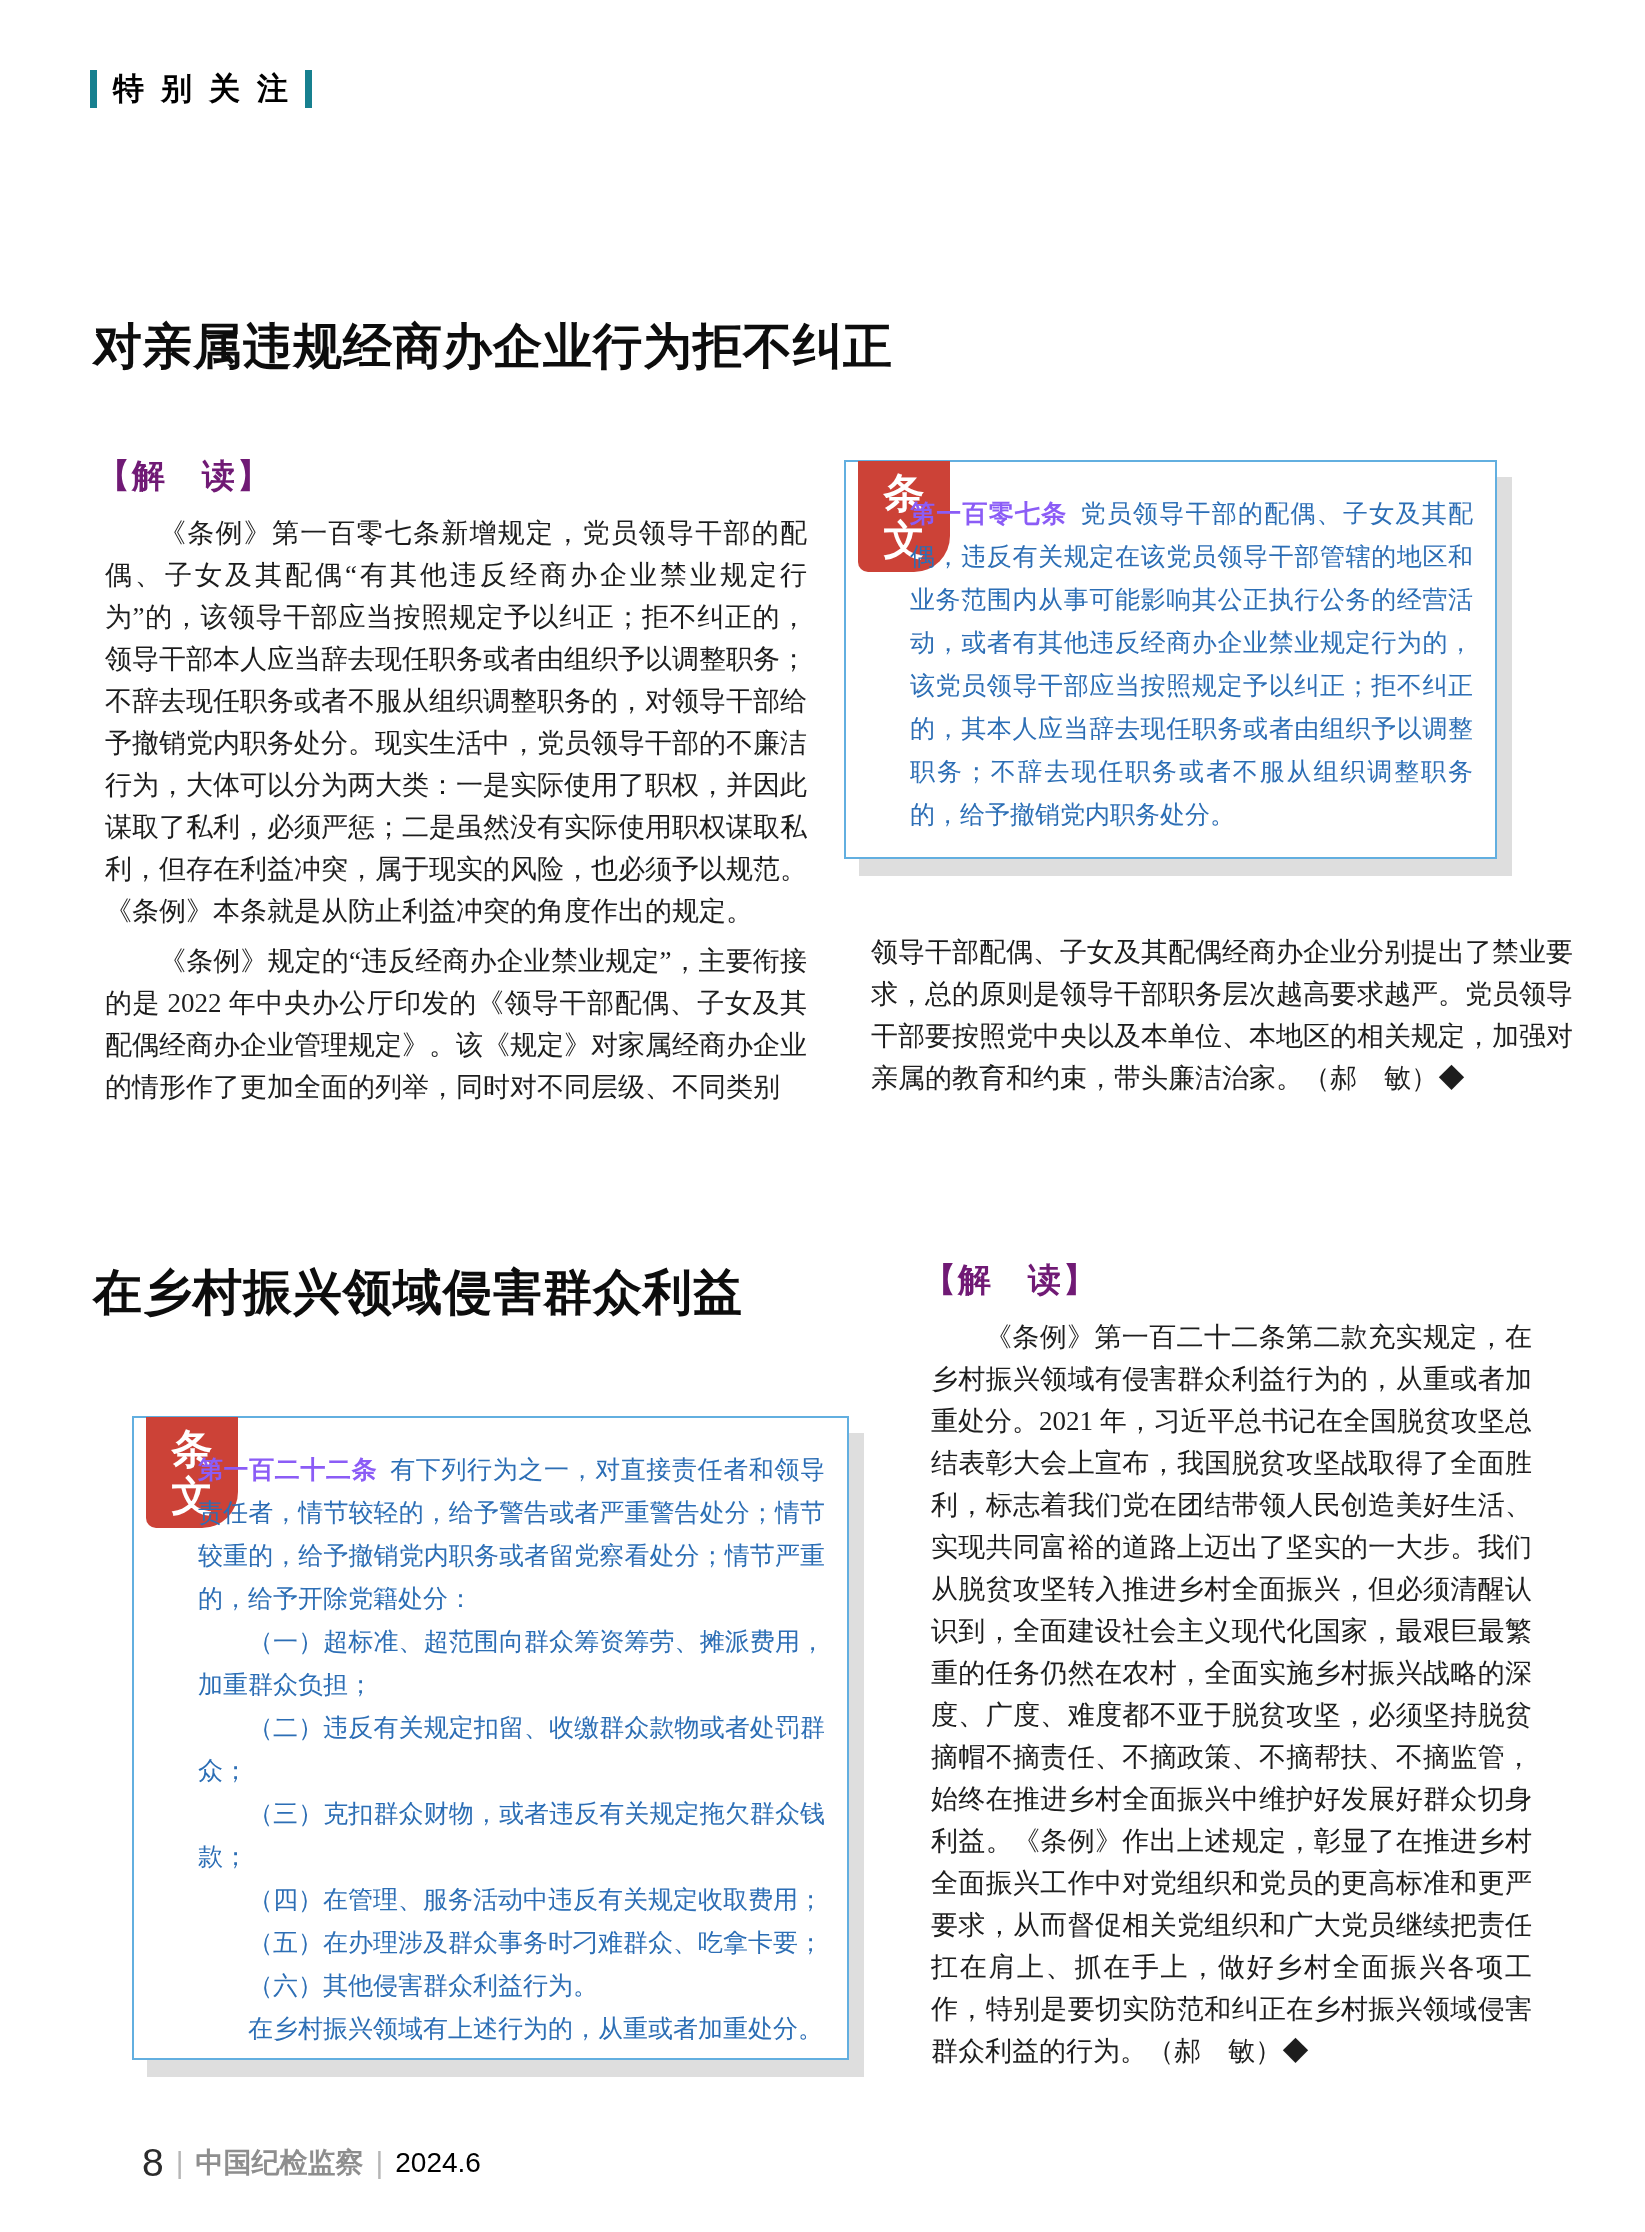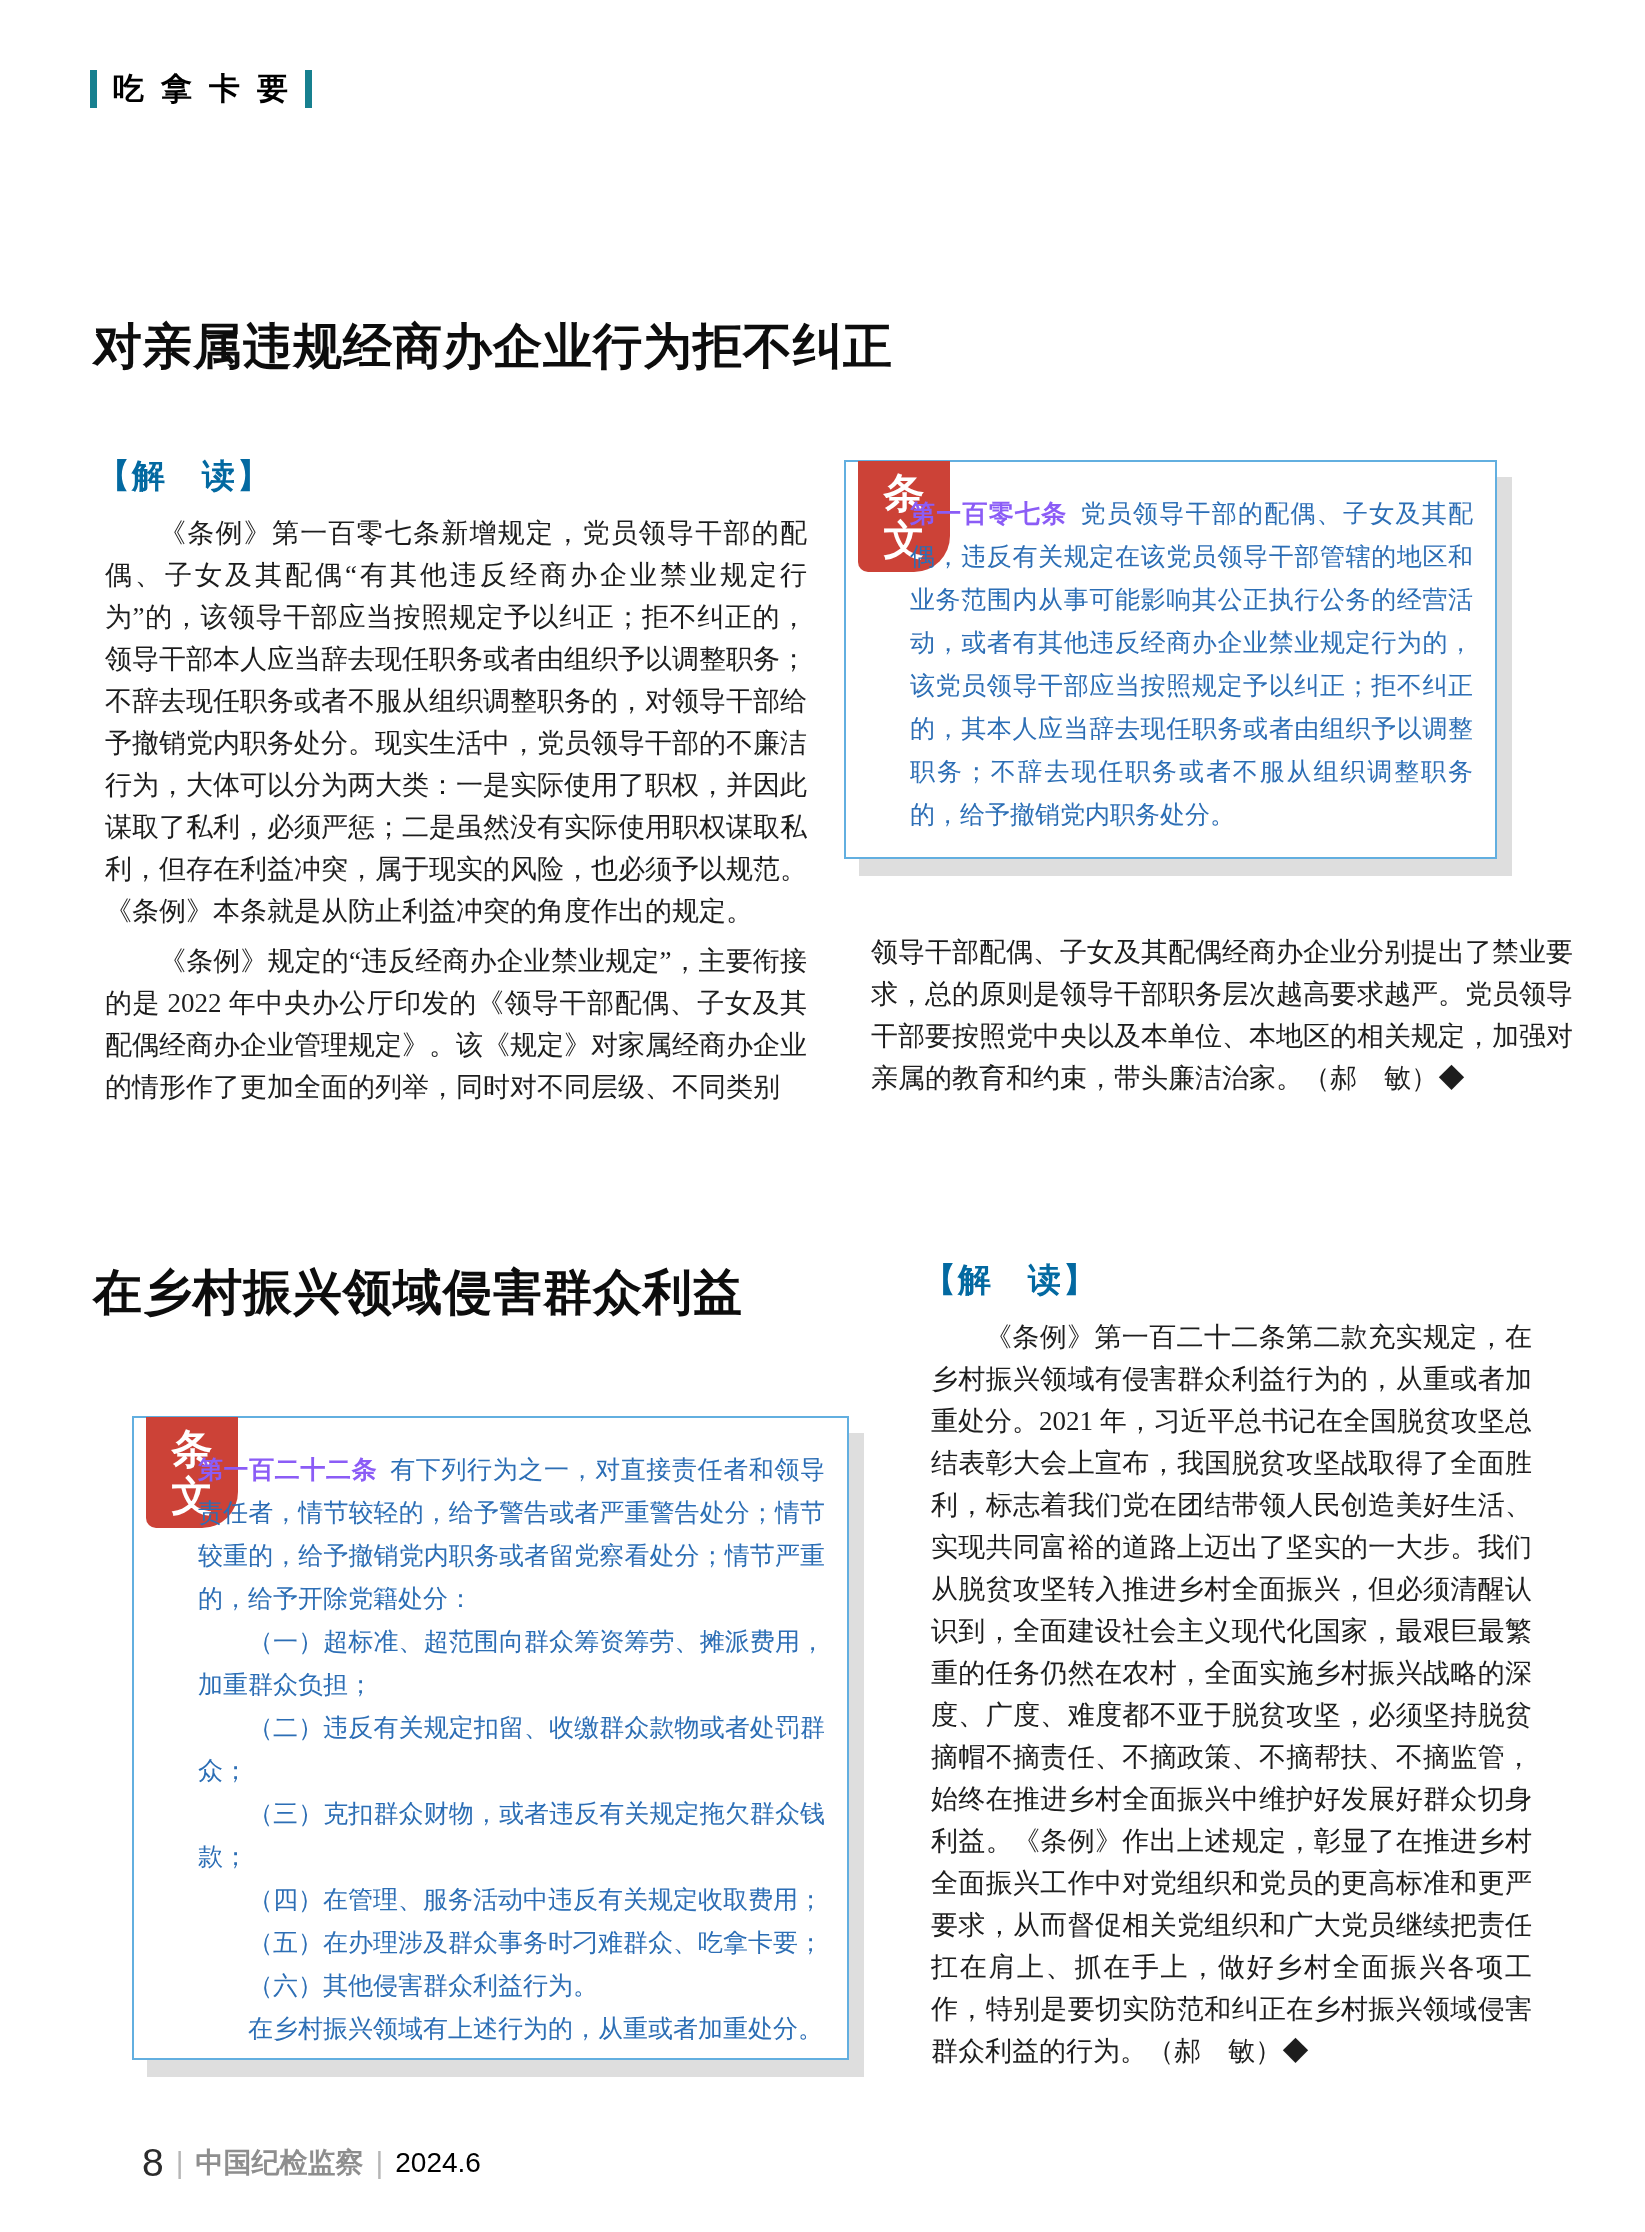--- a/index.html
+++ b/index.html
@@ -16,21 +16,21 @@
   }
   
   .sec-title{
     position:absolute;font-family:"Liberation Sans",sans-serif;font-weight:700;
     font-size:49px;color:#0d0d0d;letter-spacing:1px;white-space:nowrap;
   }
   #title1{left:93px;top:314px;}
   #title2{left:93px;top:1260px;}
   
   .jiedu{
-    font-weight:700;font-size:33px;color:#0369a1;letter-spacing:2px;
+    font-weight:700;font-size:33px;color:#701a75;letter-spacing:2px;
     margin:0 0 16px 0;line-height:40px;
   }
   
   .col{position:absolute;font-size:27px;line-height:42px;text-align:justify;color:#1d1d1d;}
   .col p{margin:8px;text-indent:2em;}
   .col p.noindent{text-indent:0;}
   #col1-left{left:97px;top:456px;width:718px;}
   #col1-right{left:863px;top:923px;width:718px;}
   #col2-right{left:923px;top:1260px;width:617px;}
   
@@ -65,21 +65,21 @@
   .footer .pagenum{font-size:39px;color:#2b2b2b;line-height:44px;}
   .footer .sep{font-size:30px;color:#b5b5b5;margin:0 12px;font-weight:300;}
   .footer .mag{font-size:28px;font-weight:700;color:#8e8e8e;}
   .footer .issue{font-size:28px;color:#000000;}
 </style>
 </head>
 <body>
 
 <div class="eyebrow">
   <div class="bar"></div>
-  <div class="txt">吃拿卡要</div>
+  <div class="txt">特别关注</div>
   <div class="bar"></div>
 </div>
 
 <div class="sec-title" id="title1">对亲属违规经商办企业行为拒不纠正</div>
 
 <div class="col" id="col1-left">
   <div class="jiedu">【解　读】</div>
   <p>《条例》第一百零七条新增规定，党员领导干部的配偶、子女及其配偶“有其他违反经商办企业禁业规定行为”的，该领导干部应当按照规定予以纠正；拒不纠正的，领导干部本人应当辞去现任职务或者由组织予以调整职务；不辞去现任职务或者不服从组织调整职务的，对领导干部给予撤销党内职务处分。现实生活中，党员领导干部的不廉洁行为，大体可以分为两大类：一是实际使用了职权，并因此谋取了私利，必须严惩；二是虽然没有实际使用职权谋取私利，但存在利益冲突，属于现实的风险，也必须予以规范。《条例》本条就是从防止利益冲突的角度作出的规定。</p>
   <p>《条例》规定的“违反经商办企业禁业规定”，主要衔接的是 2022 年中央办公厅印发的《领导干部配偶、子女及其配偶经商办企业管理规定》。该《规定》对家属经商办企业的情形作了更加全面的列举，同时对不同层级、不同类别</p>
 </div>

